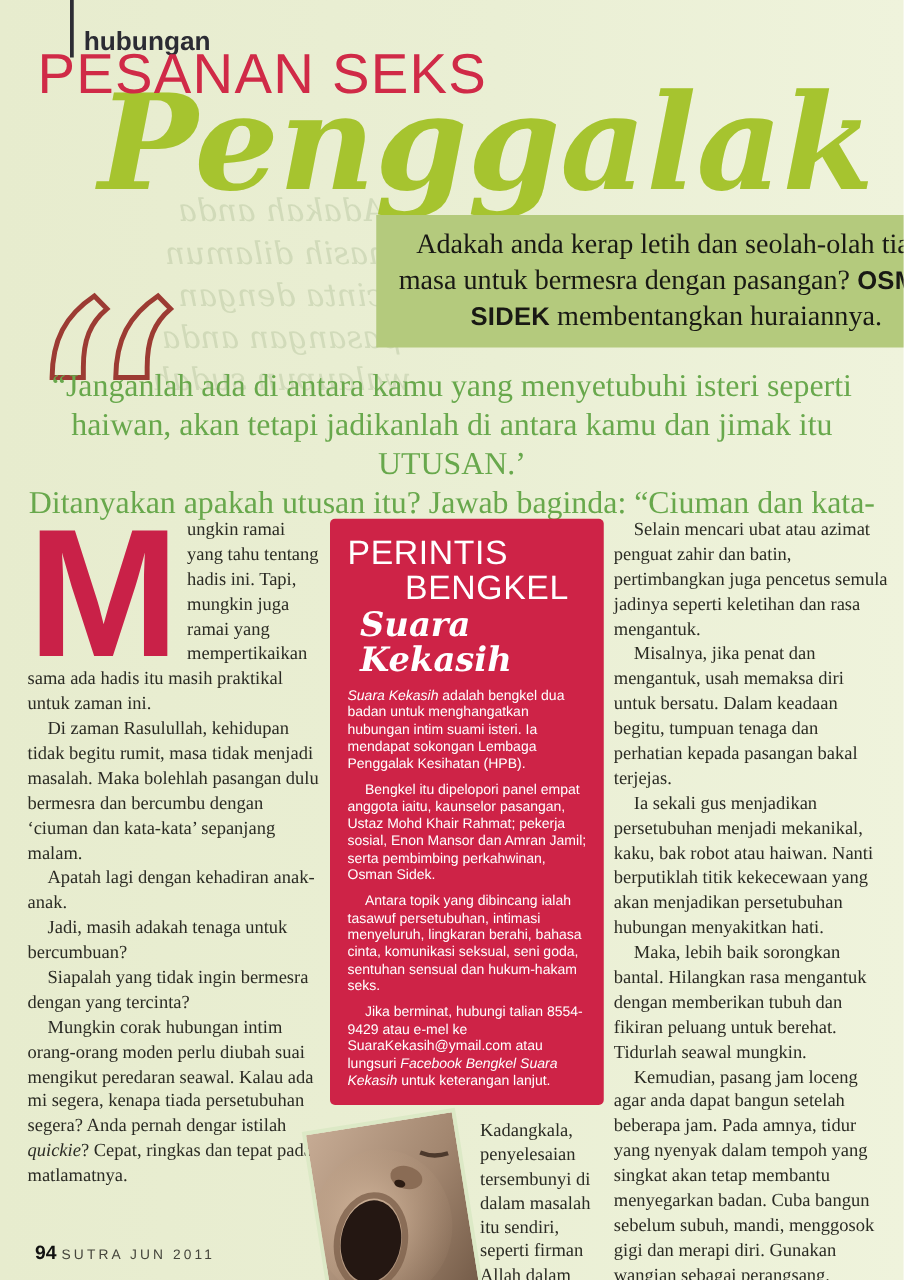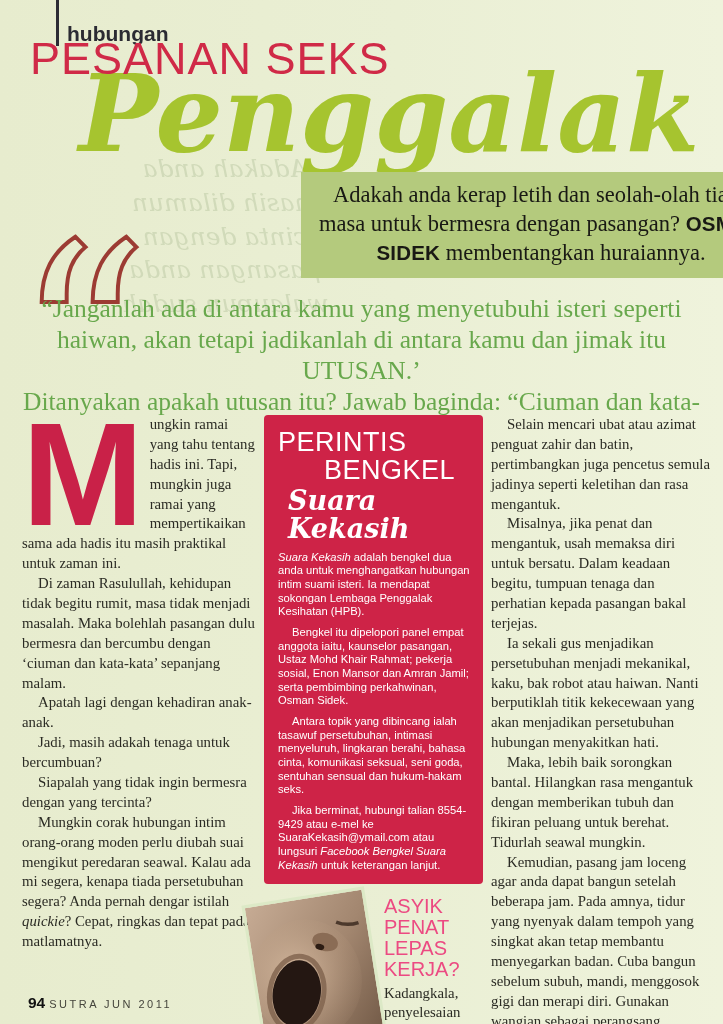--- a/index.html
+++ b/index.html
@@ -108,21 +108,21 @@
       <p class="ind"><span>Mungkin corak hubungan intim orang-orang moden perlu diubah suai mengikut peredaran seawal. Kalau ada mi segera, kenapa tiada persetubuhan segera? Anda pernah dengar istilah </span><span class="ital">quickie</span><span>? Cepat, ringkas dan tepat pada matlamatnya.</span></p>
 
     </div>
 
     <div class="col col-mid">
 
       <div class="redbox">
         <div class="redbox-h1">PERINTIS</div>
         <div class="redbox-h2">BENGKEL</div>
         <div class="redbox-script">Suara Kekasih</div>
-        <p><span class="ital">Suara Kekasih</span><span> adalah bengkel dua anda untuk menghangatkan hubungan intim suami isteri. Ia mendapat sokongan Lembaga Penggalak Kesihatan (HPB).</span></p>
+        <p><span class="ital">Suara Kekasih</span><span> adalah bengkel dua badan untuk menghangatkan hubungan intim suami isteri. Ia mendapat sokongan Lembaga Penggalak Kesihatan (HPB).</span></p>
         <p class="ind">Bengkel itu dipelopori panel empat anggota iaitu, kaunselor pasangan, Ustaz Mohd Khair Rahmat; pekerja sosial, Enon Mansor dan Amran Jamil; serta pembimbing perkahwinan, Osman Sidek.</p>
         <p class="ind">Antara topik yang dibincang ialah tasawuf persetubuhan, intimasi menyeluruh, lingkaran berahi, bahasa cinta, komunikasi seksual, seni goda, sentuhan sensual dan hukum-hakam seks.</p>
         <p class="ind"><span>Jika berminat, hubungi talian 8554-9429 atau e-mel ke SuaraKekasih@ymail.com atau lungsuri </span><span class="ital">Facebook Bengkel Suara Kekasih</span><span> untuk keterangan lanjut.</span></p>
       </div>
 
       <div class="feature">
         <div class="photo-wrap">
           <svg width="118" height="152" viewBox="0 0 118 152" aria-hidden="true">
             <defs>
               <linearGradient id="skin" x1="0" y1="0" x2="1" y2="1">
@@ -138,24 +138,20 @@
             <rect x="0" y="0" width="118" height="152" fill="url(#skin)"></rect>
             <ellipse cx="50" cy="80" rx="55" ry="60" fill="url(#cheek)"></ellipse>
             <ellipse cx="38" cy="92" rx="24" ry="33" transform="rotate(18 38 92)" fill="#241712"></ellipse>
             <ellipse cx="38" cy="92" rx="27" ry="37" transform="rotate(18 38 92)" fill="none" stroke="#7e614c" stroke-width="5" opacity="0.8"></ellipse>
             <ellipse cx="74" cy="46" rx="13" ry="9" transform="rotate(24 74 46)" fill="#8a6c55"></ellipse>
             <ellipse cx="68" cy="50" rx="4.5" ry="3" transform="rotate(24 68 50)" fill="#2c1c13"></ellipse>
             <path d="M88 28 q10 6 22 4" stroke="#4c392c" stroke-width="3.5" fill="none"></path>
             <path d="M0 140 q30 -14 60 6 l0 6 -60 0 z" fill="#5c4636" opacity="0.75"></path>
           </svg>
         </div>
-        <div class="feature-heading">
-          <div>ASYIK PENAT</div>
-          <div>LEPAS KERJA?</div>
-        </div>
         <div class="feature-body">Kadangkala, penyelesaian tersembunyi di dalam masalah itu sendiri, seperti firman Allah dalam surah al-Insyirah ayat 6, “Sesungguhnya bersama kesusahan, ada kesenangan”.</div>
       </div>
     </div>
 
     <div class="col col-right">
       <p class="ind">Selain mencari ubat atau azimat penguat zahir dan batin, pertimbangkan juga pencetus semula jadinya seperti keletihan dan rasa mengantuk.</p>
       <p class="ind">Misalnya, jika penat dan mengantuk, usah memaksa diri untuk bersatu. Dalam keadaan begitu, tumpuan tenaga dan perhatian kepada pasangan bakal terjejas.</p>
       <p class="ind">Ia sekali gus menjadikan persetubuhan menjadi mekanikal, kaku, bak robot atau haiwan. Nanti berputiklah titik kekecewaan yang akan menjadikan persetubuhan hubungan menyakitkan hati.</p>
       <p class="ind">Maka, lebih baik sorongkan bantal. Hilangkan rasa mengantuk dengan memberikan tubuh dan fikiran peluang untuk berehat. Tidurlah seawal mungkin.</p>
       <p class="ind">Kemudian, pasang jam loceng agar anda dapat bangun setelah beberapa jam. Pada amnya, tidur yang nyenyak dalam tempoh yang singkat akan tetap membantu menyegarkan badan. Cuba bangun sebelum subuh, mandi, menggosok gigi dan merapi diri. Gunakan wangian sebagai perangsang.</p>

